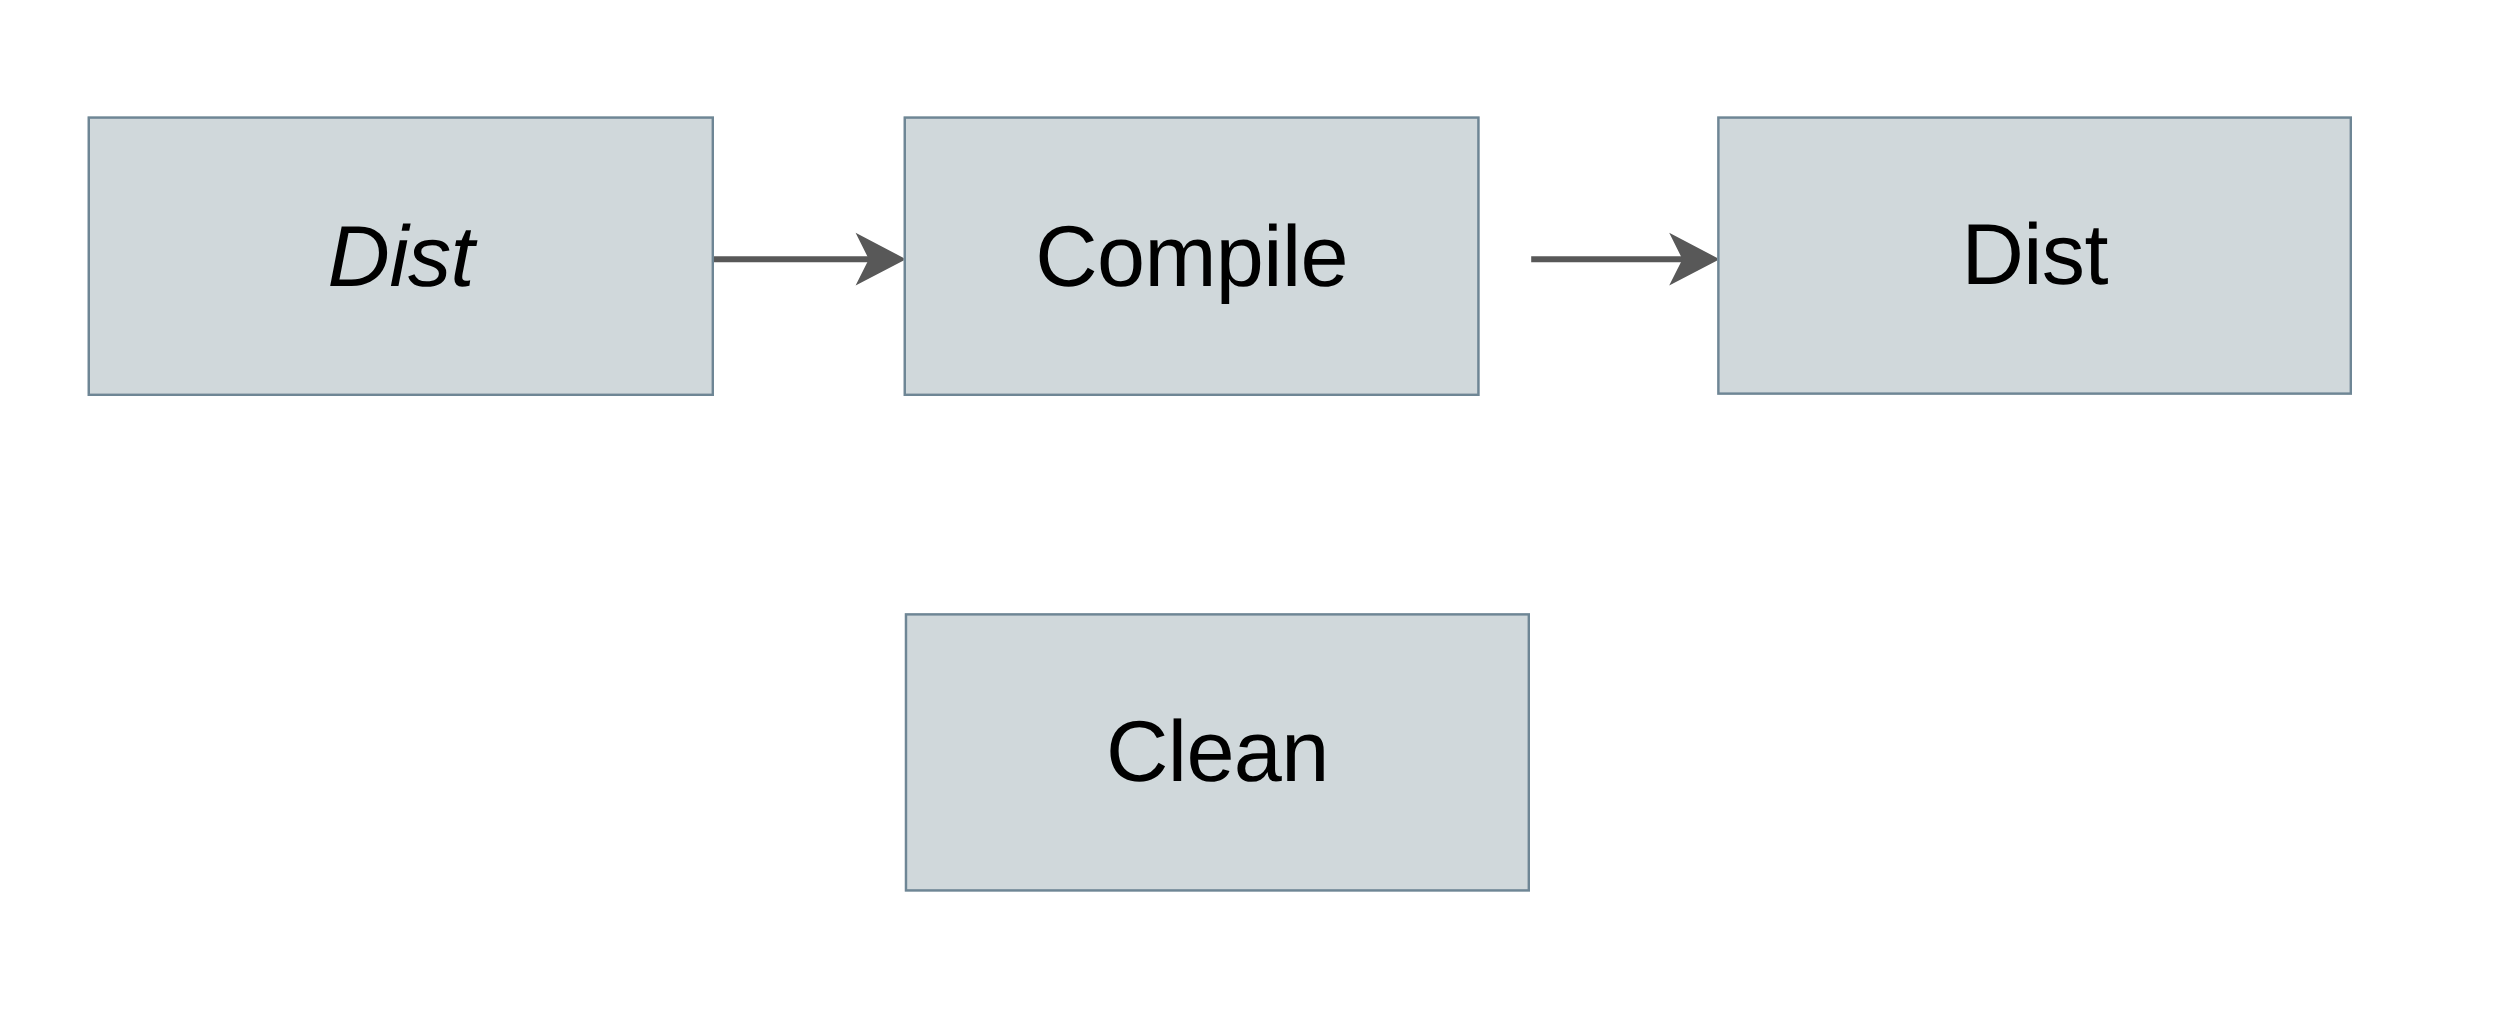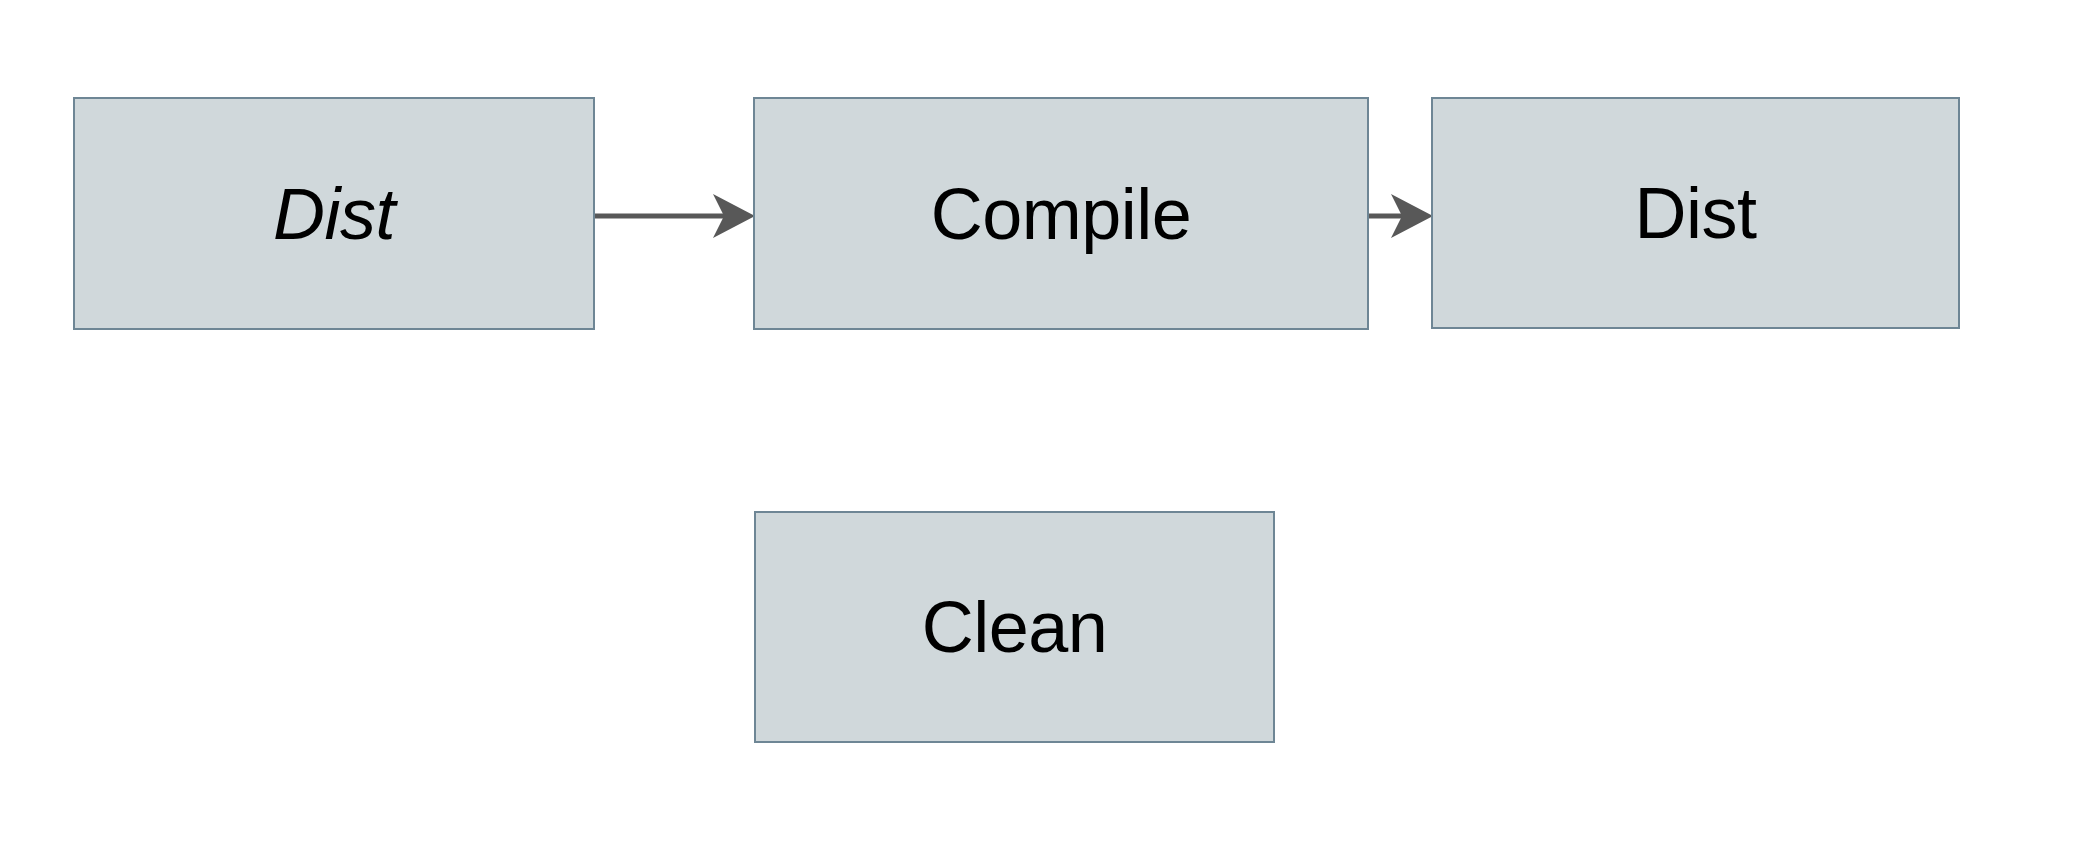--- a/index.html
+++ b/index.html
@@ -37,21 +37,21 @@
     font-weight: 400;
     color: #000000;
     line-height: 1;
     letter-spacing: -0.5px;
     white-space: nowrap;
     user-select: none;
   }
 
   
   #node-dist    { left: 73px;   top: 97px;  width: 522px; height: 233px; font-style: italic; }
-  #node-compile { left: 753px;  top: 97px;  width: 616px; height: 233px; }
+  #node-compile { left: 753px;  top: 97px;  width: 480px; height: 233px; }
   #node-init    { left: 1431px; top: 97px;  width: 529px; height: 232px; }
   #node-clean   { left: 754px;  top: 511px; width: 521px; height: 232px; }
 
   
   .edge {
     position: absolute;
     overflow: visible;
   }
   #edge-dist-compile { left: 590px;  top: 186px; width: 170px; height: 60px; }
   #edge-compile-init { left: 1270px; top: 186px; width: 168px; height: 60px; }

